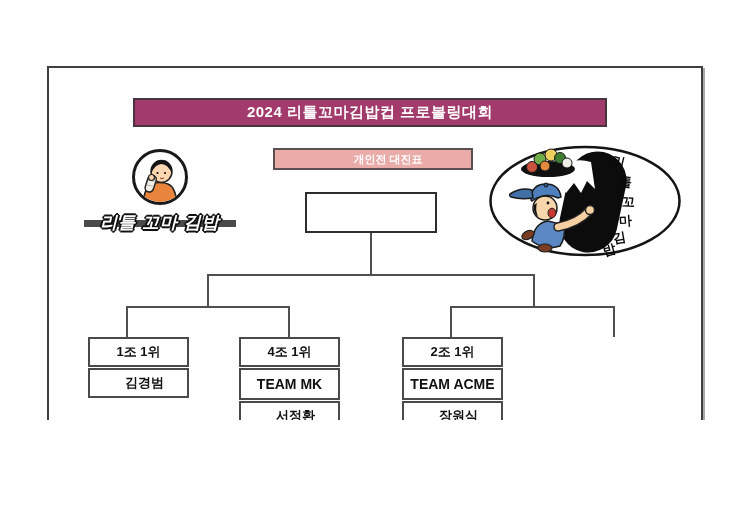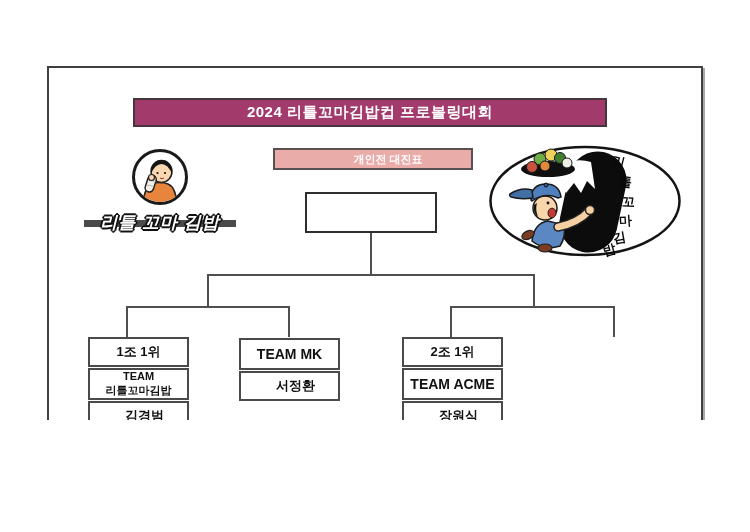--- a/index.html
+++ b/index.html
@@ -139,28 +139,25 @@
   <div class="vline" style="left:533px; top:274px; height:34px;"></div>
   <div class="hline" style="left:126px; top:306px; width:164px;"></div>
   <div class="hline" style="left:450px; top:306px; width:165px;"></div>
   <div class="vline" style="left:126px; top:306px; height:31px;"></div>
   <div class="vline" style="left:288px; top:306px; height:31px;"></div>
   <div class="vline" style="left:450px; top:306px; height:31px;"></div>
   <div class="vline" style="left:613px; top:306px; height:31px;"></div>
 
   <div class="team-box" style="left:76px;margin-left:12px;">
     <div class="cell seed">1조 1위</div>
-    <div class="cell team two-line">
-      <span>TEAM</span>
-      <span>리틀꼬마김밥</span>
-    </div>
     <div class="cell player">김경범</div>
   </div>
 
   <div class="team-box" style="left:239px;">
+    <div class="cell seed">4조 1위</div>
     <div class="cell team">
       <span>TEAM MK</span>
       <span></span>
     </div>
     <div class="cell player">서정환</div>
   </div>
 
   <div class="team-box" style="left:402px;">
     <div class="cell seed">2조 1위</div>
     <div class="cell team">

